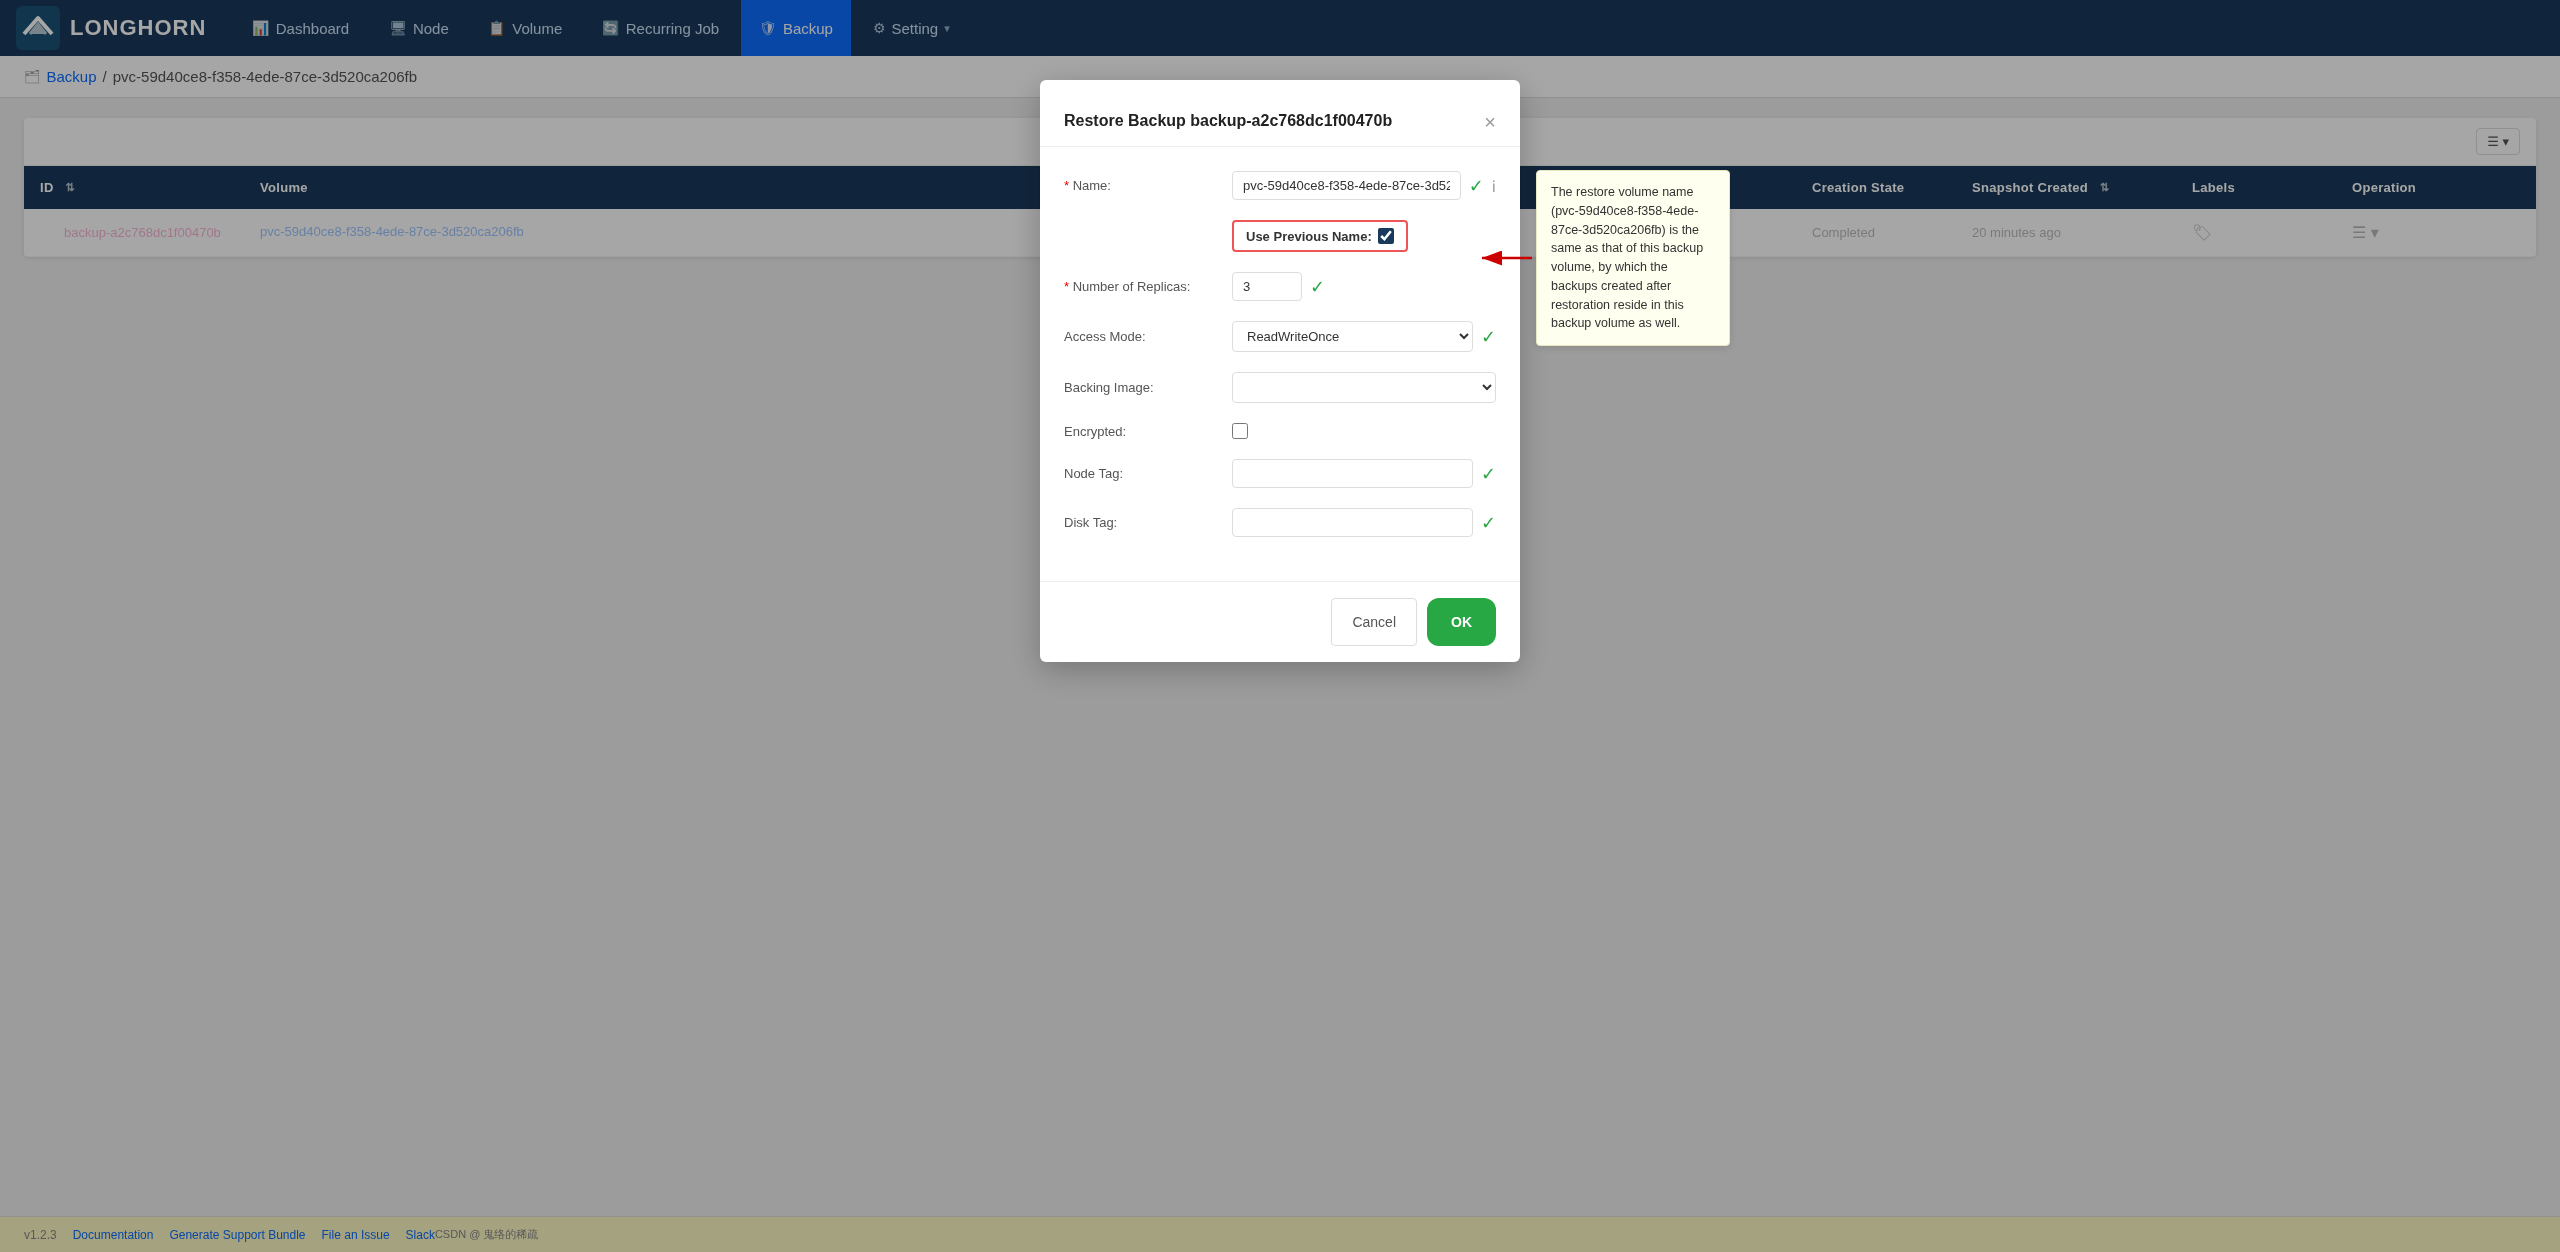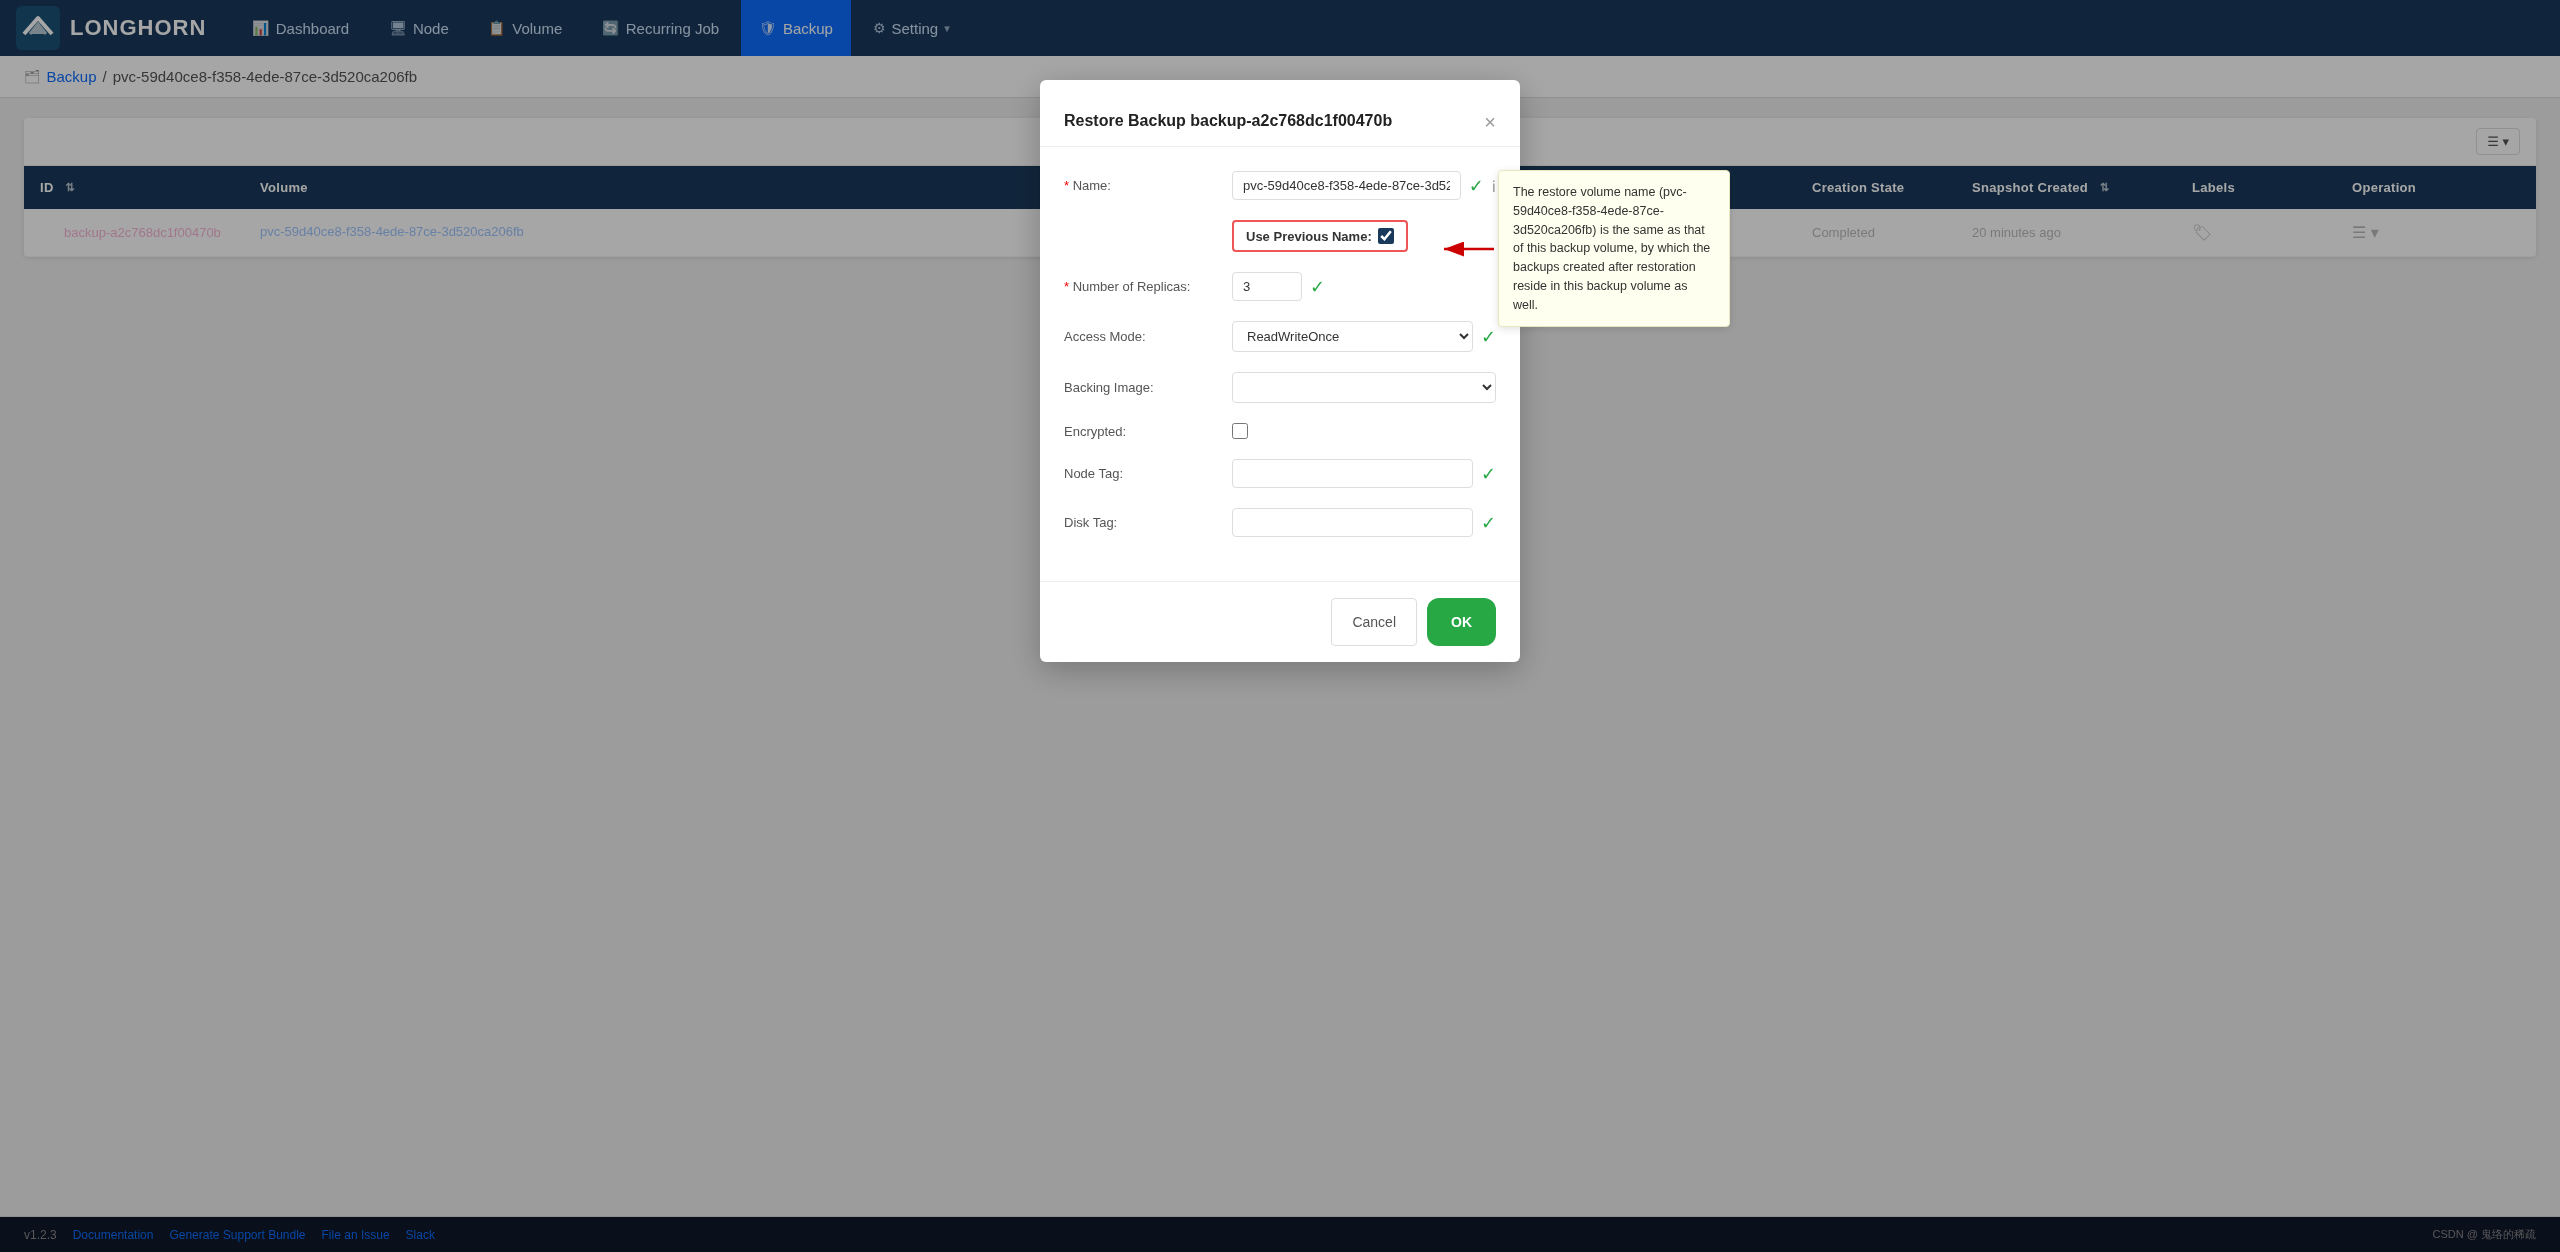--- a/index.html
+++ b/index.html
@@ -237,44 +237,43 @@
       cursor: pointer;
       font-size: 14px;
       font-weight: 600;
     }
 
     
     .tooltip-box {
       position: absolute;
       top: 90px;
       right: -210px;
-      width: 232px;
+      width: 194px;
       background: #fffff0;
       border: 1px solid #e8e8c0;
       border-radius: 4px;
       padding: 12px 14px;
       font-size: 12.5px;
       line-height: 1.5;
       color: #333;
       box-shadow: 0 2px 8px rgba(0,0,0,0.12);
       z-index: 200;
     }
 
     
     .footer {
       position: fixed;
       bottom: 0;
       left: 0;
       right: 0;
-      background: #0f172a;
+      background: #fef9c3;
       border-top: 1px solid #ddd;
       padding: 10px 24px;
       display: flex;
       align-items: center;
-      justify-content: space-between;
       font-size: 12px;
       color: #666;
     }
     .footer-links { display: flex; gap: 16px; align-items: center; }
     .footer-link { color: #0d6efd; cursor: pointer; text-decoration: none; }
     .footer-version { color: #888; }
     .footer-right { color: #888; font-size: 11px; }
 
     
     .table-toolbar {

